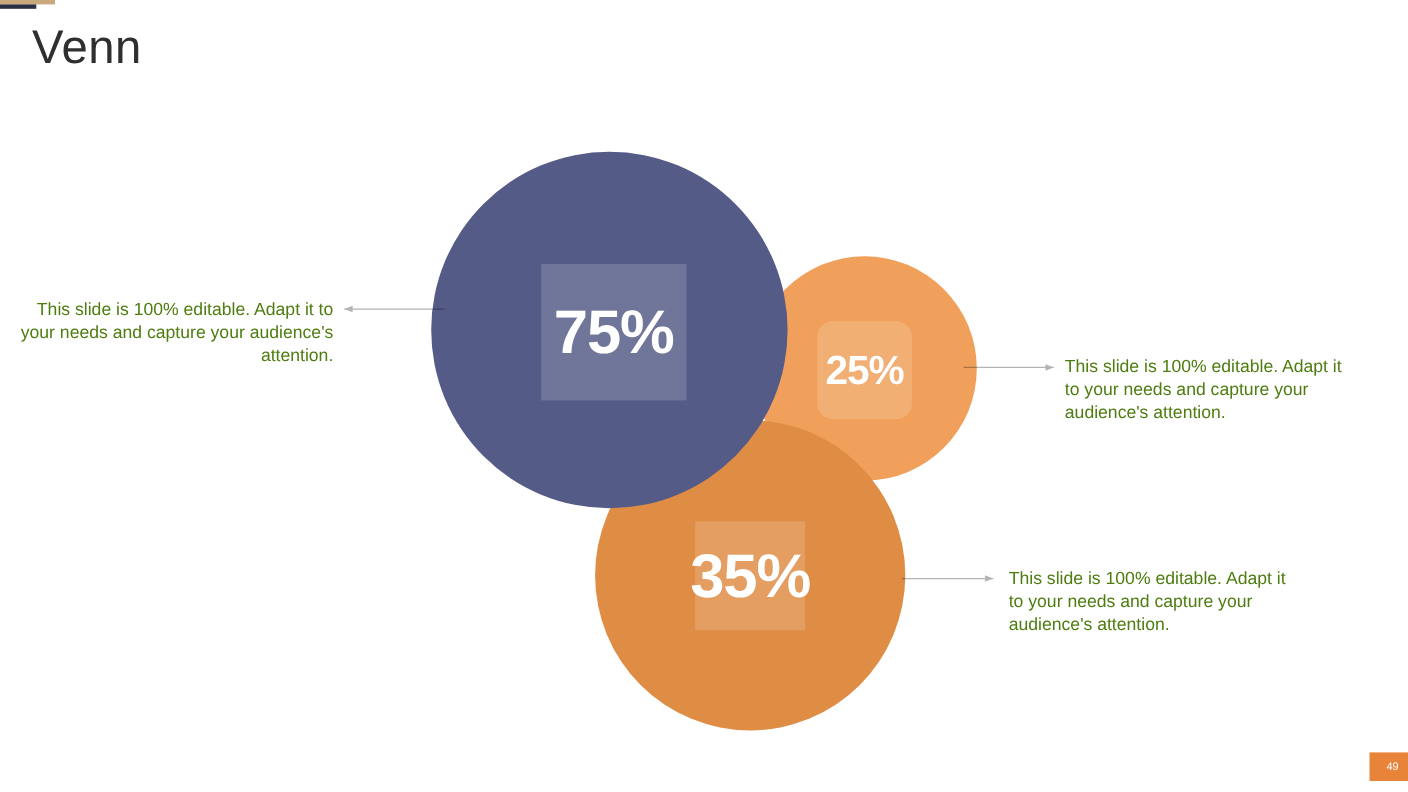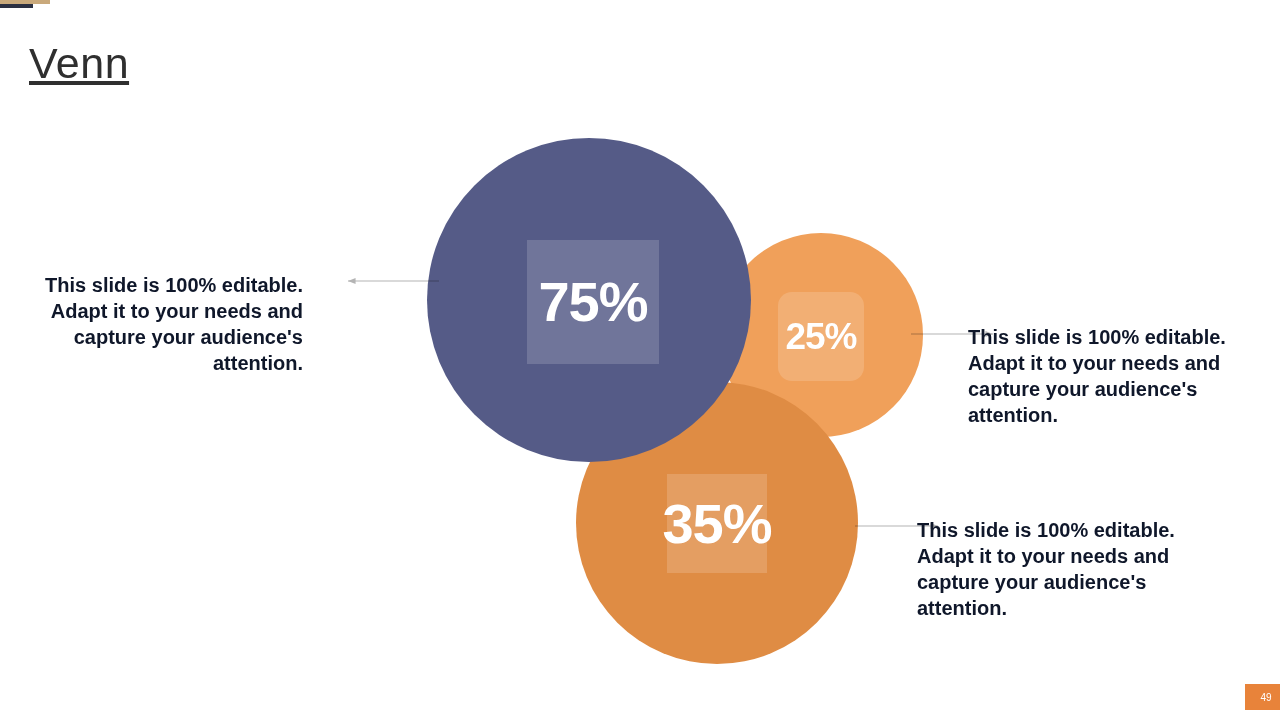--- a/index.html
+++ b/index.html
@@ -34,38 +34,36 @@
     top: 4px;
     width: 33px;
     height: 4px;
     background: #2b3042;
   }
 
   
   #page-title {
     position: absolute;
     left: 29px;
-    top: 40px;
+    top: 20px;
     font-size: 43px;
     font-weight: 300;
     letter-spacing: 0.5px;
     color: #2f2f2f;
     line-height: 1.1;
     white-space: nowrap;
-    text-decoration: underline;
   }
 
   
   #venn-stage {
     position: absolute;
     left: 0;
     top: 0;
     width: 1148px;
     height: 720px;
-    margin-left: 35px;
   }
   #venn-svg {
     position: absolute;
     left: 0;
     top: 0;
   }
 
   
   .value-chip {
     position: absolute;
@@ -100,24 +98,23 @@
     left: 632px;
     top: 474px;
     width: 100px;
     height: 99px;
   }
   #chip-35 .value-text { font-size: 56px; }
 
   
   .callout {
     position: absolute;
-    font-size: 20px;
+    font-size: 16px;
     line-height: 1.30;
-    color: #0f172a;
-    font-weight: bold;
+    color: #4d7c0f;
   }
   #callout-left {
     left: 18px;
     top: 272px;
     width: 285px;
     text-align: right;
   }
   #callout-right {
     left: 968px;
     top: 324px;

